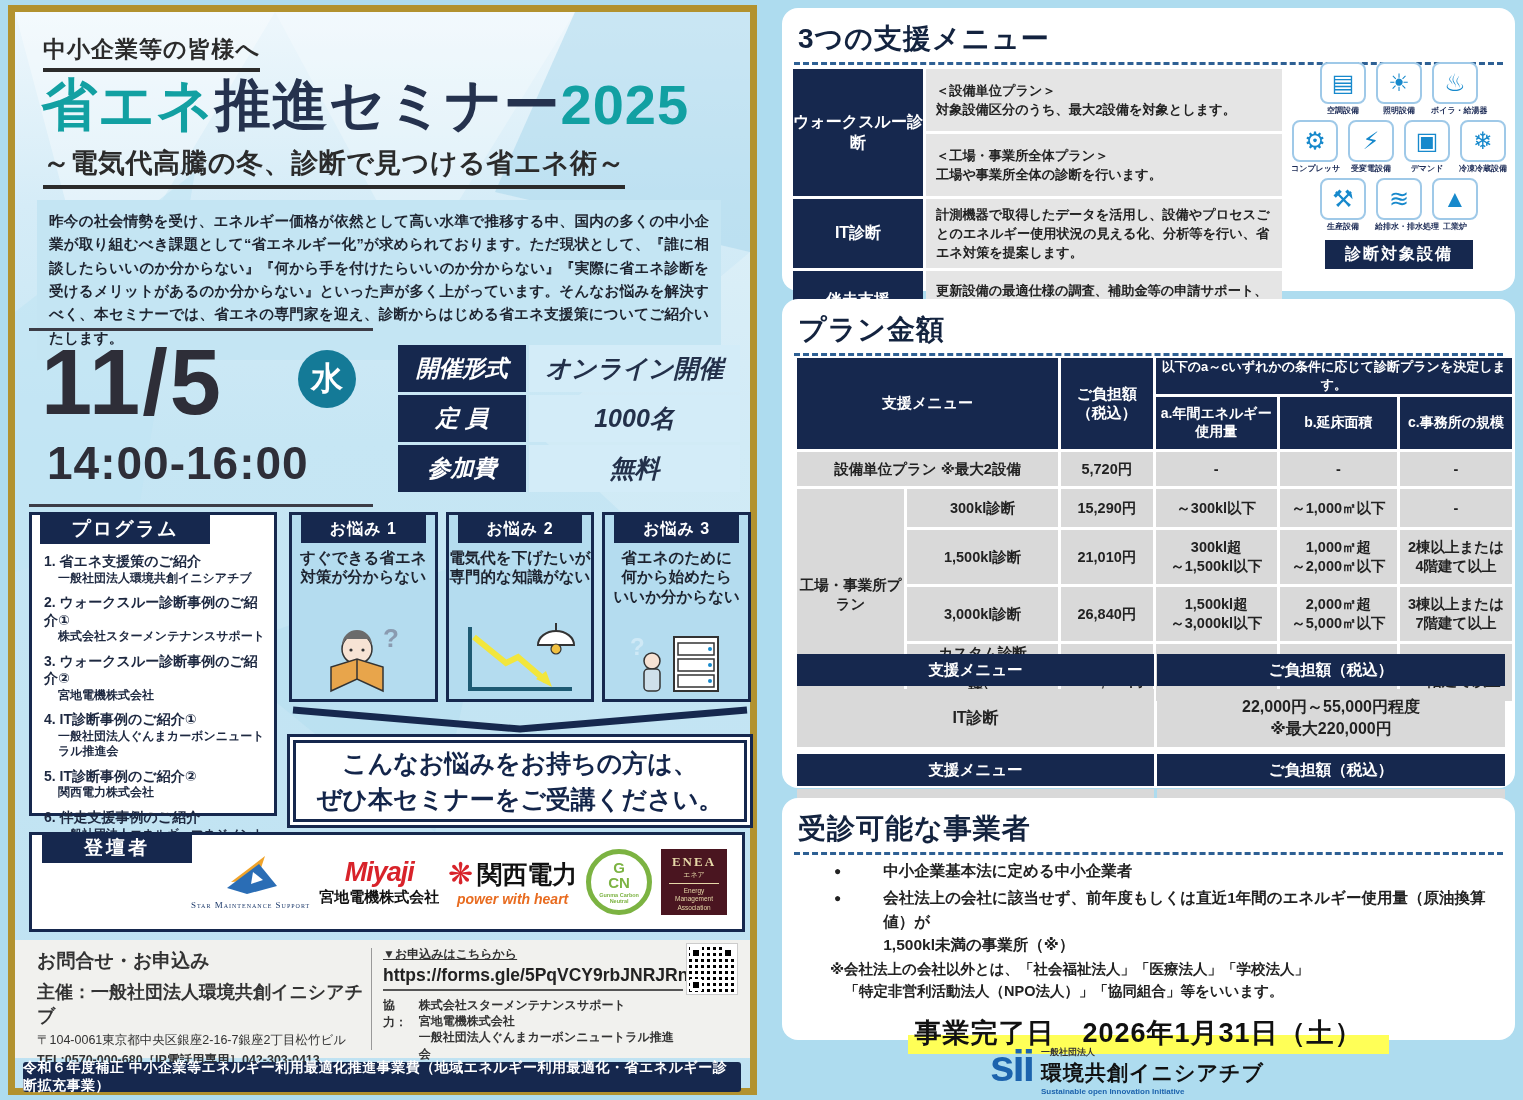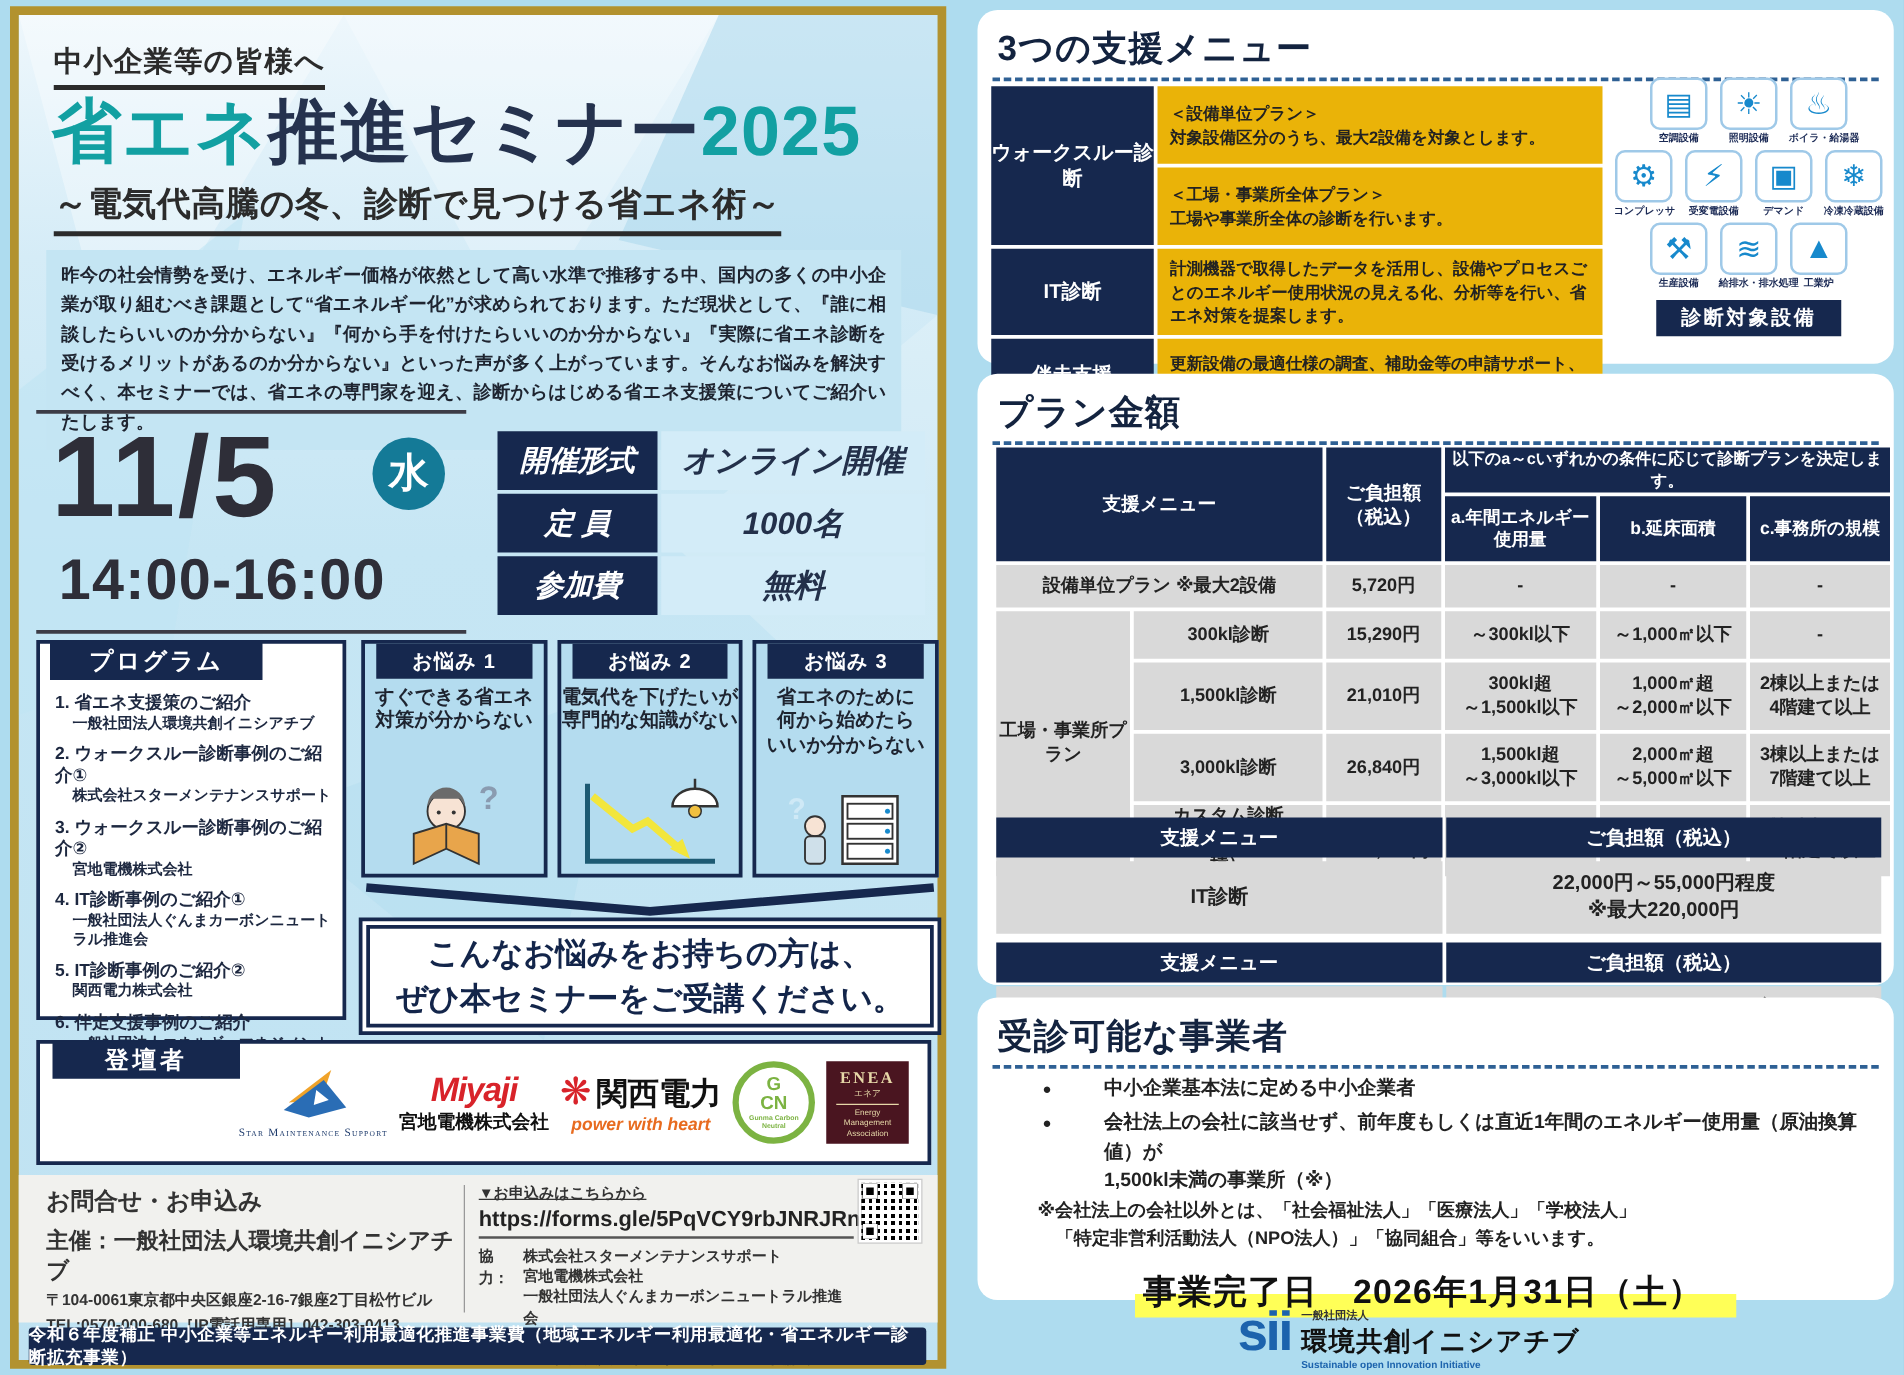--- a/index.html
+++ b/index.html
@@ -77,21 +77,21 @@
   .logo-enea { width:66px; height:66px; background:#4a1520; color:#e6d8a8; text-align:center; padding-top:5px; }
   .logo-enea .en { font-size:13px; font-weight:800; letter-spacing:2px; font-family:"Liberation Serif","DejaVu Serif",serif; }
   .logo-enea .kn { font-size:7px; }
   .logo-enea .dv { border-top:1px solid #e6d8a8; margin:3px 8px; }
   .logo-enea .sb { font-size:6.5px; line-height:1.3; white-space:pre-line; }
 
   .contact-area { position:absolute; left:0px; top:928px; width:735px; height:118px; background:#f1f1ee; }
   .contact-left { position:absolute; left:22px; top:8px; width:330px; }
   .c-head { font-size:19px; font-weight:800; color:#333; margin-bottom:6px; }
   .c-org { font-size:18px; font-weight:800; color:#333; margin-bottom:4px; }
-  .c-addr { font-size:12.5px; font-weight:700; color:#333; margin-bottom:3px; }
+  .c-addr { font-size:12.5px; font-weight:400; color:#333; margin-bottom:3px; }
   .c-tel { font-size:12.5px; font-weight:700; color:#333; margin-bottom:3px; }
   .c-hours { font-size:10px; font-weight:700; color:#333; }
   .contact-div { position:absolute; left:356px; top:8px; width:1px; height:102px; background:#999; }
   .contact-right { position:absolute; left:368px; top:6px; width:300px; }
   .a-label { font-size:12px; font-weight:800; color:#333; text-decoration:underline; margin-bottom:2px; }
   .a-url { font-size:17.5px; font-weight:800; color:#222; border-bottom:2px solid #555; padding-bottom:3px; margin-bottom:6px; white-space:nowrap; }
   .coop { display:flex; font-size:12px; font-weight:800; color:#333; }
   .coop-list div { line-height:1.35; }
   .qr { position:absolute; left:672px; top:4px; width:50px; height:50px; background:
       repeating-linear-gradient(0deg,#000 0 3px,#fff 3px 6px),
@@ -109,21 +109,21 @@
   .sec1 { top:8px; height:283px; }
   .sec2 { top:299px; height:489px; }
   .sec3 { top:798px; height:242px; }
   .rp-title { font-size:28px; font-weight:800; color:#13233f; padding:12px 0 2px 16px; letter-spacing:1px; }
   .dash-rule { border-bottom:3px dashed #2e6094; margin:2px 12px 0 12px; }
 
   .menu-wrap { position:absolute; left:8px; top:58px; }
   .menu-table { border-collapse:separate; border-spacing:3px; }
   .menu-table td { vertical-align:middle; }
   .menu-table .lab { width:130px; background:#16284e; color:#fff; font-size:16px; font-weight:800; text-align:center; }
-  .menu-table .desc { width:356px; background:#eab308; color:#222; font-size:13.2px; font-weight:700;
+  .menu-table .desc { width:356px; background:#e5e5e5; color:#222; font-size:13.2px; font-weight:700;
     padding:6px 10px; line-height:1.45; white-space:pre-line; }
   .r-wt1 td.desc { height:62px; } .r-wt2 td.desc { height:62px; }
   .r-it td.desc { height:56px; } .r-bs td.desc { height:58px; }
 
   .equip { position:absolute; left:508px; top:54px; width:218px; text-align:center; }
   .equip-row { display:flex; justify-content:center; gap:8px; margin-bottom:4px; }
   .tile { width:48px; }
   .tile .box { width:46px; height:42px; margin:0 auto; background:#fff; border:2px solid #9fc9e8; border-radius:8px;
     display:flex; align-items:center; justify-content:center; color:#1789cc; font-size:24px; }
   .tile .lb { font-size:8px; font-weight:800; color:#1b2a55; margin-top:1px; white-space:nowrap; }

